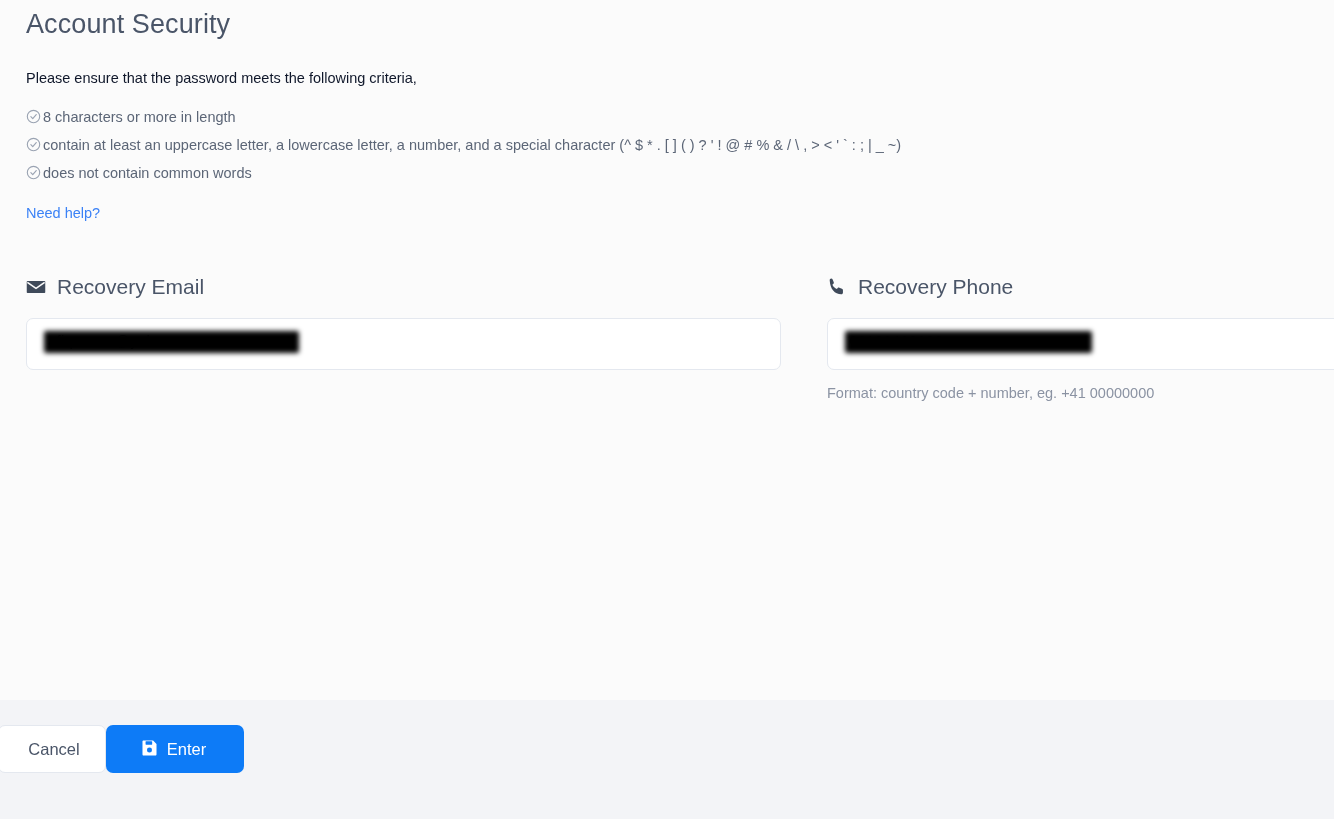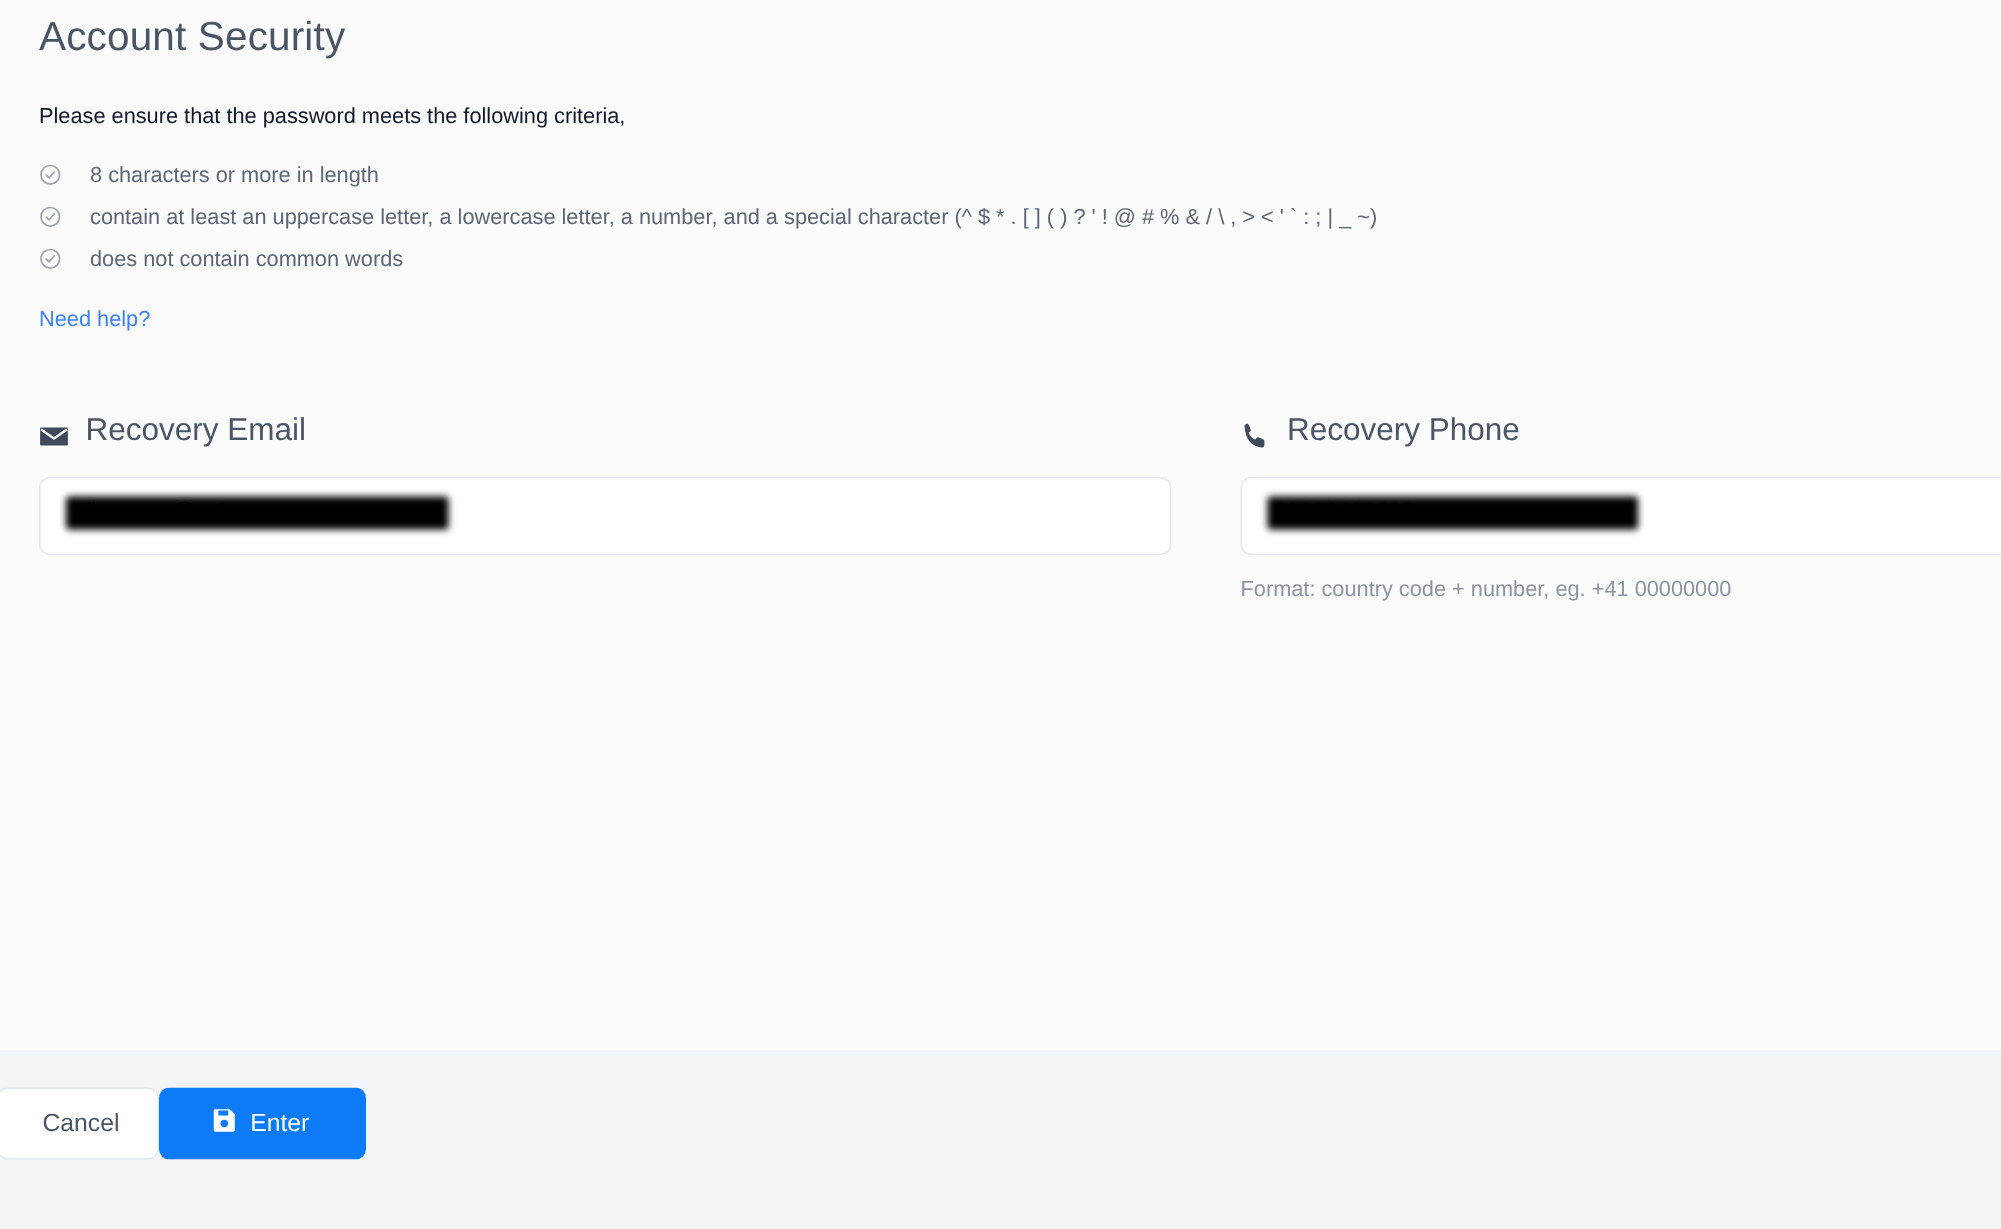--- a/index.html
+++ b/index.html
@@ -92,21 +92,21 @@
   }
 
   .criteria-list {
     list-style: none;
     margin-top: 15px;
   }
 
   .criteria-item {
     display: flex;
     align-items: flex-start;
-    gap: 19px;
+    gap: 2px;
     font-size: 14.5px;
     color: #5c6677;
     line-height: 28px;
     white-space: nowrap;
   }
 
   .check-icon {
     flex: 0 0 auto;
     width: 15px;
     height: 15px;
@@ -130,21 +130,21 @@
   .recovery-row {
     display: flex;
     gap: 46px;
     width: 1508px;
     margin-top: 50px;
   }
   .recovery-col { width: 755px; flex: 0 0 755px; }
 
   .recovery-head {
     display: flex;
-    align-items: flex-end;
+    align-items: center;
     gap: 11px;
     font-size: 21px;
     color: #4a5568;
     font-weight: 400;
     line-height: 28px;
   }
   .recovery-icon { color: #3f4a5a; display: block; }
   .recovery-icon svg { display: block; }
 
   .input-wrap { position: relative; margin-top: 17px; }

